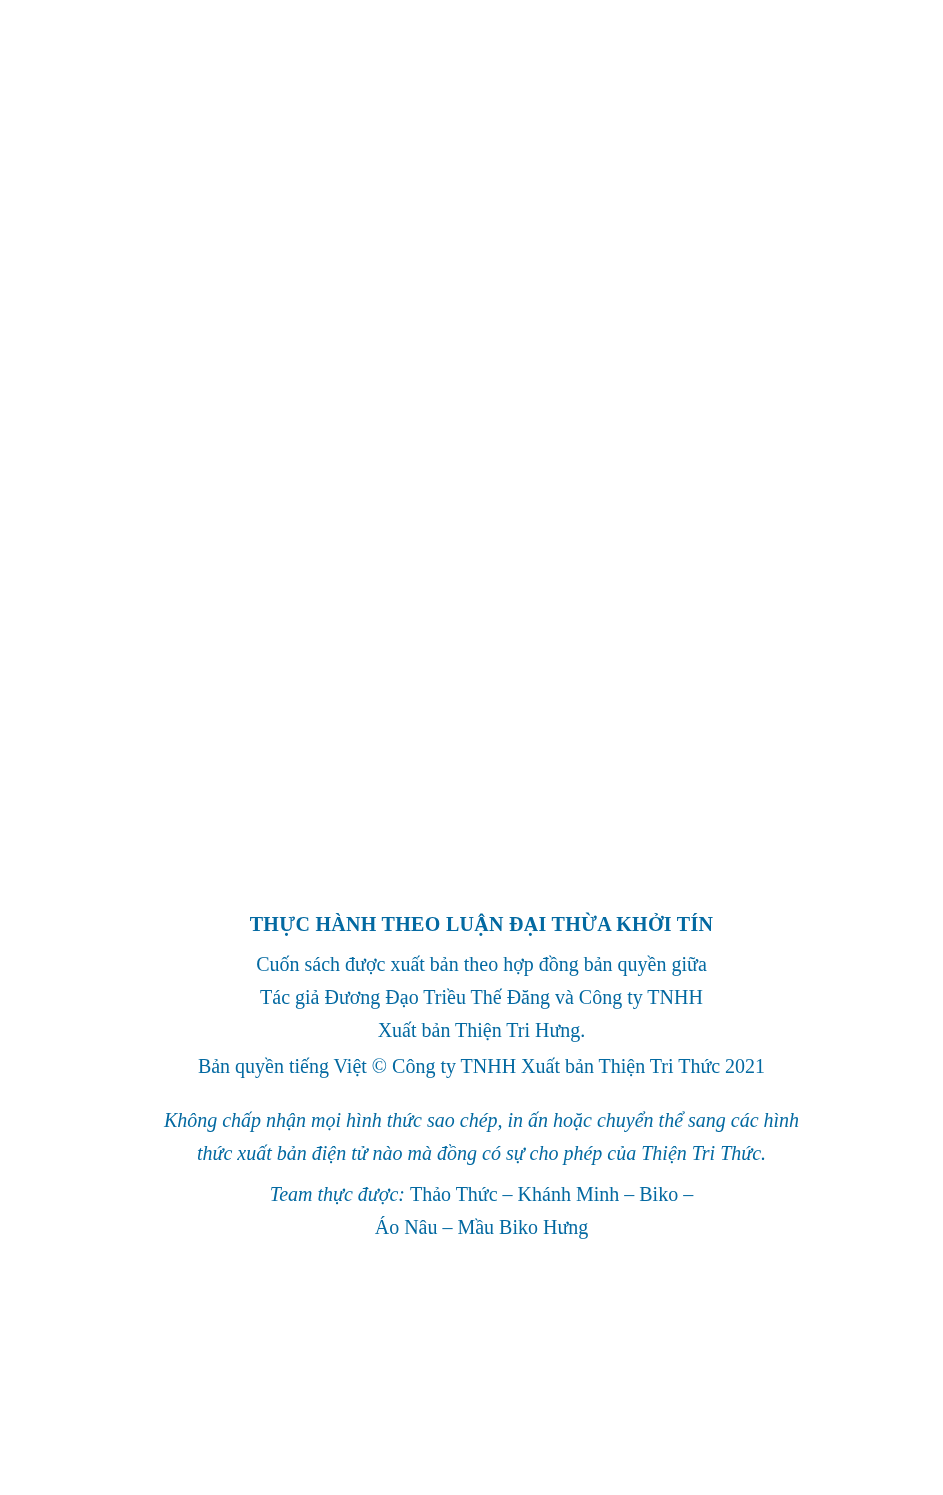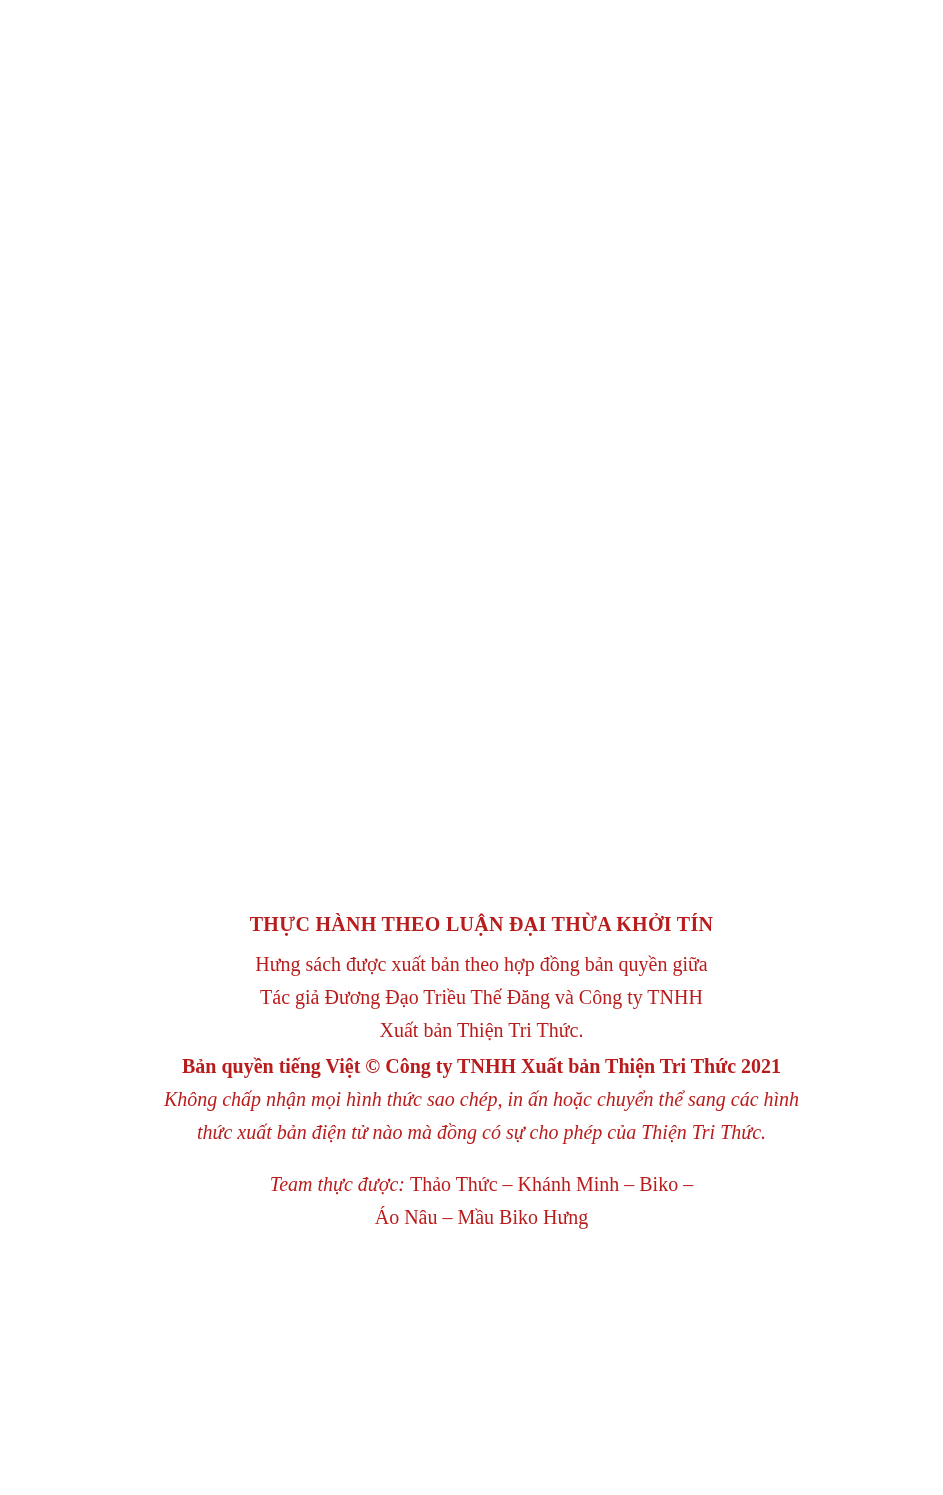--- a/index.html
+++ b/index.html
@@ -7,21 +7,21 @@
     padding: 0;
     background: #ffffff;
   }
   .page {
     position: relative;
     width: 943px;
     height: 1495px;
     background: #ffffff;
     overflow: hidden;
     font-family: "Liberation Serif", "DejaVu Serif", serif;
-    color: #b91c1c;
+    color: #0369a1;
   }
   .colophon {
     position: absolute;
     top: 908px;
     left: 0;
     width: 100%;
     padding-left: 20px;      
     box-sizing: border-box;
     text-align: center;
     font-size: 20px;
@@ -33,37 +33,37 @@
     letter-spacing: 0.3px;
     margin: 0 0 7px 0;
   }
   .para {
     margin: 0;
   }
   .para + .para {
     margin-top: 0;
   }
   .license-para    { margin-bottom: 3px; }
-  .copyright-para  { margin-bottom: 0; font-weight: bold; }
-  .notice-para     { font-style: italic; margin-bottom: 19px; font-family: Liberation Serif, serif; }
+  .copyright-para  { margin-bottom: 21px; }
+  .notice-para     { font-style: italic; margin-bottom: 8px; font-family: Liberation Serif, serif; }
   .line            { display: block; }
   .team-label      { font-style: italic; }
 </style>
 </head>
 <body>
 
 <div class="page">
   <div class="colophon">
 
     <p class="book-title">THỰC HÀNH THEO LUẬN ĐẠI THỪA KHỞI TÍN</p>
 
     <p class="para license-para">
-      <span class="line">Hưng sách được xuất bản theo hợp đồng bản quyền giữa</span>
+      <span class="line">Cuốn sách được xuất bản theo hợp đồng bản quyền giữa</span>
       <span class="line">Tác giả Đương Đạo Triều Thế Đăng và Công ty TNHH</span>
-      <span class="line">Xuất bản Thiện Tri Thức.</span>
+      <span class="line">Xuất bản Thiện Tri Hưng.</span>
     </p>
 
     <p class="para copyright-para">
       <span class="line">Bản quyền tiếng Việt © Công ty TNHH Xuất bản Thiện Tri Thức 2021</span>
     </p>
 
     <p class="para notice-para">
       <span class="line">Không chấp nhận mọi hình thức sao chép, in ấn hoặc chuyển thể sang các hình</span>
       <span class="line">thức xuất bản điện tử nào mà đồng có sự cho phép của Thiện Tri Thức.</span>
     </p>

